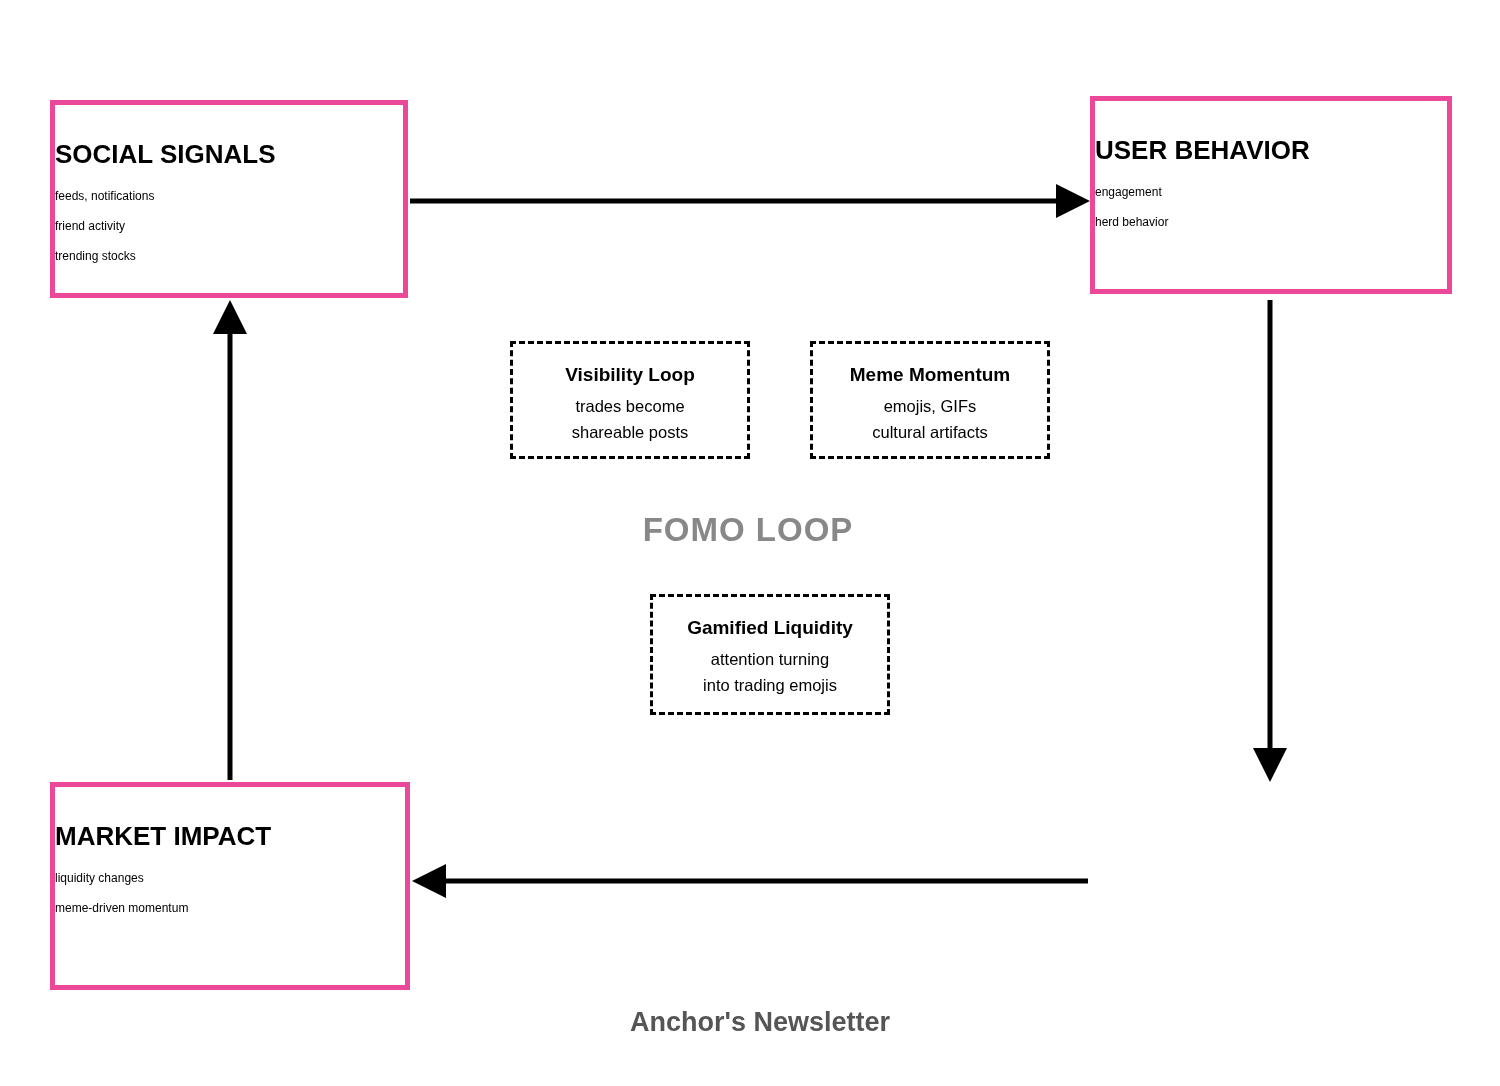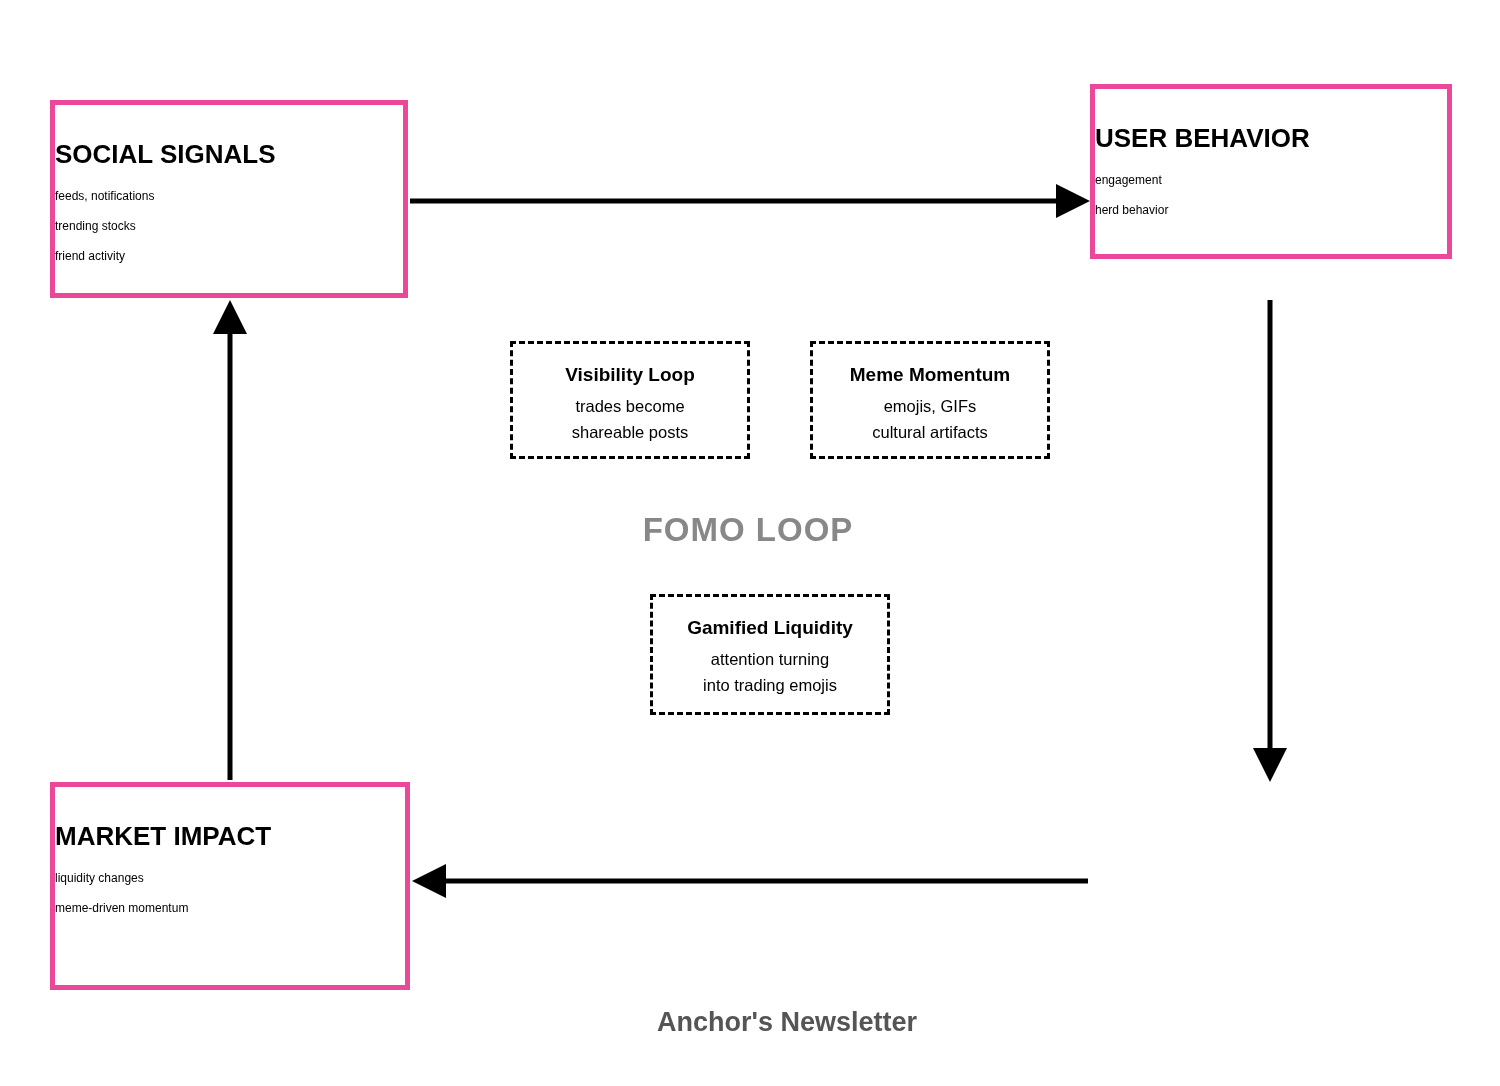--- a/index.html
+++ b/index.html
@@ -75,25 +75,24 @@
     text-align: right;
   }
   .footer-label {
     position: absolute;
     left: 760px;
     top: 1022px;
     transform: translate(-50%, -50%);
     font-size: 27px;
     font-weight: bold;
     white-space: nowrap;
-    margin-left: 27px;
   }
   
   .node-social   { left: 50px;   top: 100px; width: 358px; height: 198px; }
-  .node-user     { left: 1090px; top: 84px; width: 362px; height: 175px; }
+  .node-user     { left: 1090px; top: 96px; width: 362px; height: 198px; }
   .node-market   { left: 50px;   top: 782px; width: 360px; height: 208px; }
   .node-trading  { left: 1090px; top: 782px; width: 362px; height: 200px; }
   
   .ann-visibility { left: 510px; top: 341px; width: 240px; height: 118px; }
   .ann-meme       { left: 810px; top: 341px; width: 240px; height: 118px; }
   .ann-gamified   { left: 650px; top: 594px; width: 240px; height: 121px; }
 </style>
 </head>
 <body>
 
@@ -114,22 +113,22 @@
     </g>
     <g stroke="#000000" fill="#000000">
       <line x1="230" y1="780" x2="230" y2="334" stroke-width="5"></line>
       <polygon points="230,300 213,334 247,334" stroke="none"></polygon>
     </g>
   </svg>
 
   <div class="node node-social">
     <div class="node-title">SOCIAL SIGNALS</div>
     <div class="node-line">feeds, notifications</div>
+    <div class="node-line">friend activity</div>
     <div class="node-line">trending stocks</div>
-    <div class="node-line">friend activity</div>
   </div>
 
   <div class="node node-user">
     <div class="node-title">USER BEHAVIOR</div>
     <div class="node-line">engagement</div>
     <div class="node-line">herd behavior</div>
   </div>
 
   <div class="node node-market">
     <div class="node-title">MARKET IMPACT</div>

